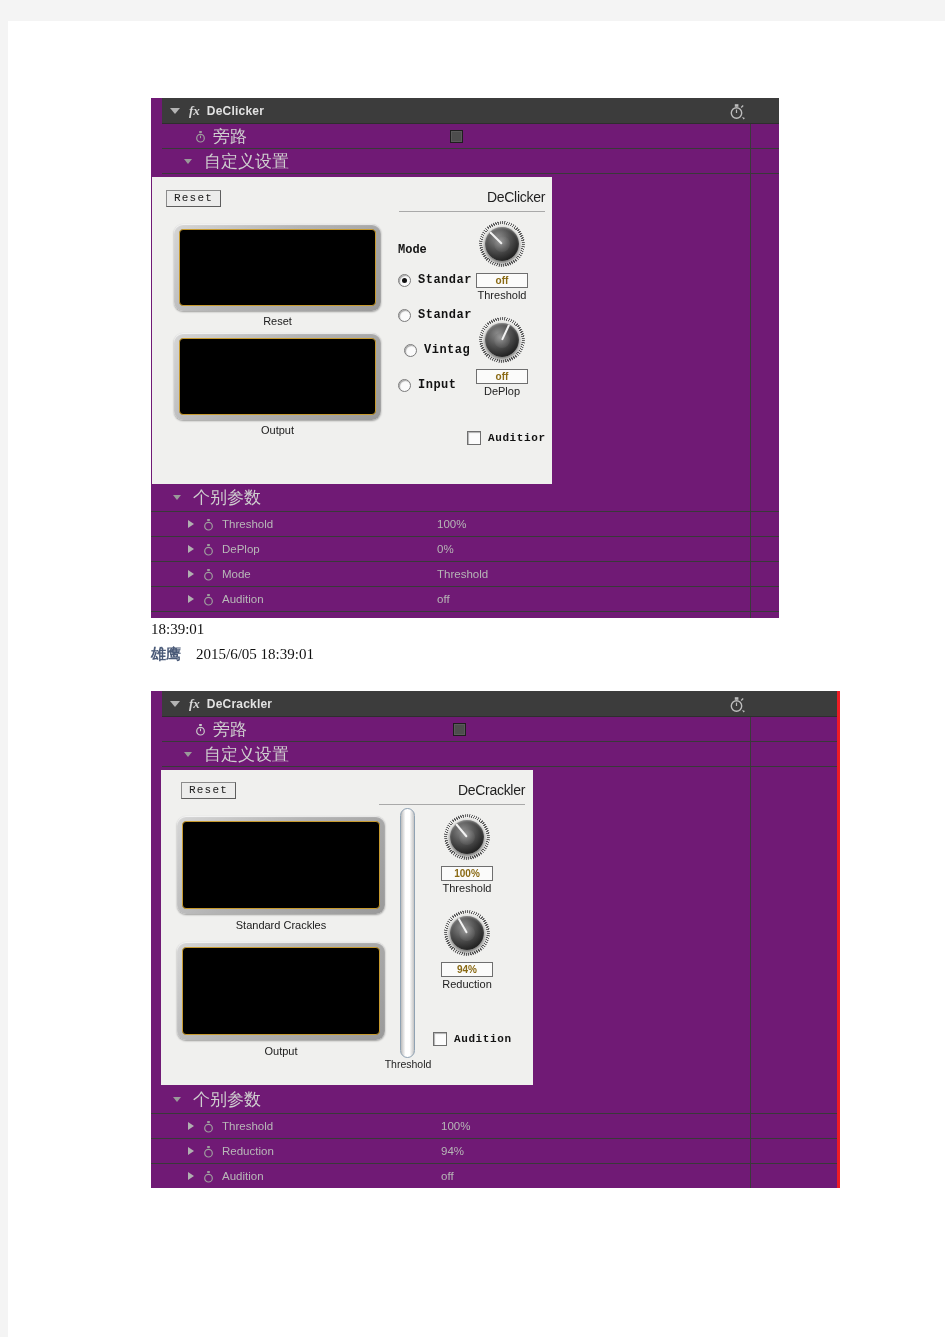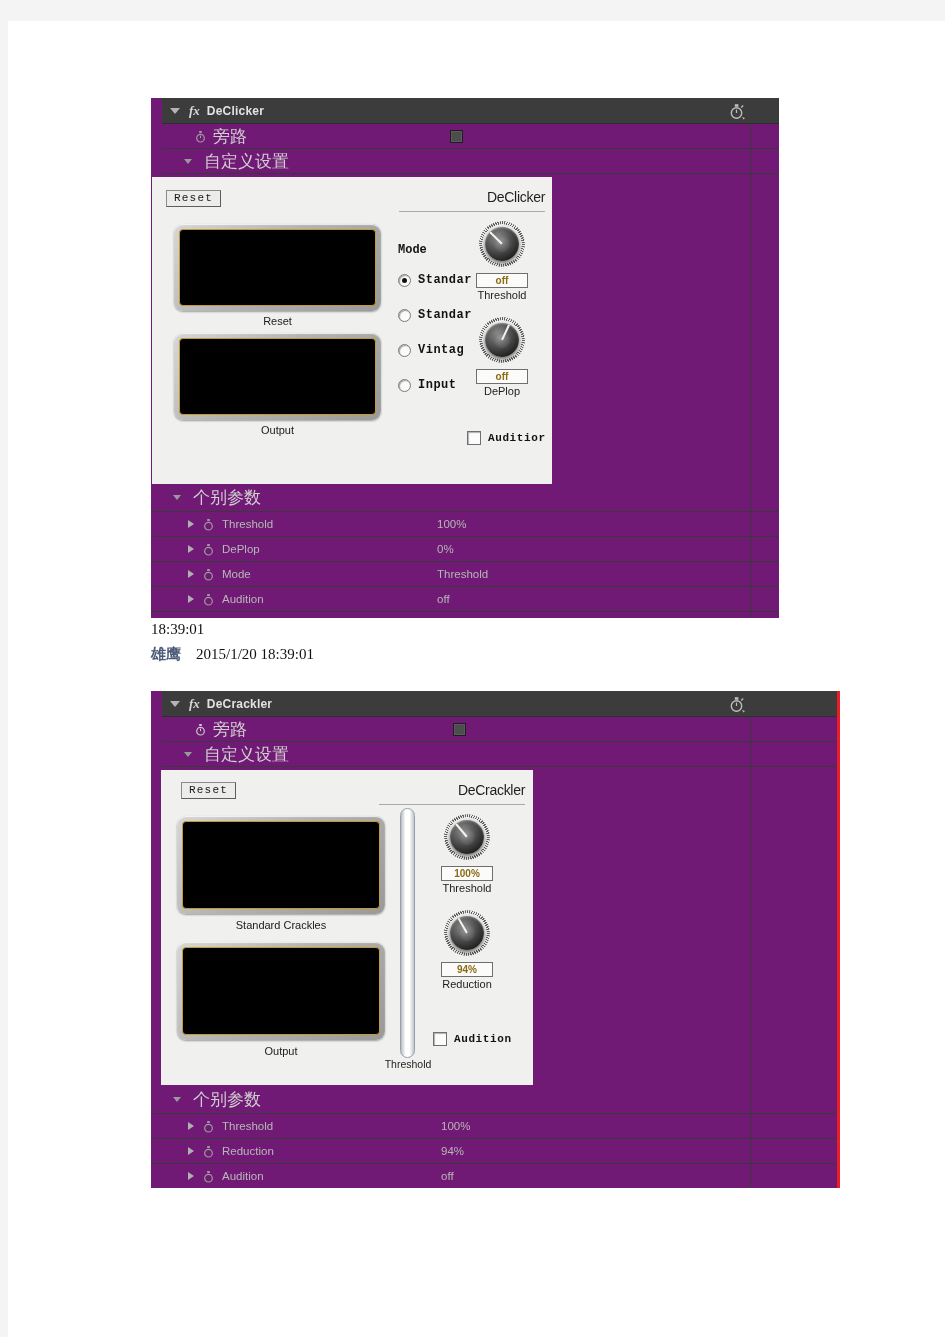--- a/index.html
+++ b/index.html
@@ -417,21 +417,21 @@
     <div class="mode-title" style="left:246px;top:66px;">Mode</div>
 
     <div class="radio-row" style="left:246px;top:96px;">
       <span class="radio-dot on"></span>
       <span class="radio-label">Standar</span>
     </div>
     <div class="radio-row" style="left:246px;top:131px;">
       <span class="radio-dot"></span>
       <span class="radio-label">Standar</span>
     </div>
-    <div class="radio-row" style="left:246px;top:166px;">
+    <div class="radio-row" style="left:252px;top:166px;">
       <span class="radio-dot"></span>
       <span class="radio-label">Vintag</span>
     </div>
     <div class="radio-row" style="left:246px;top:201px;">
       <span class="radio-dot"></span>
       <span class="radio-label">Input</span>
     </div>
 
     <div class="knob-wrap" style="left:327px;top:44px;">
       <div class="knob">
@@ -504,21 +504,21 @@
       <span class="label" style="margin-left:8px;">Audition</span>
       <span class="val">off</span>
     </div>
   </div>
 </div>
 
 <div class="chat t1">18:39:01</div>
 <div class="chat t2">
   <span class="nick">雄鹰</span>
   <span>&nbsp;&nbsp;</span>
-  <span>2015/1/20  18:39:01</span>
+  <span>2015/6/05  18:39:01</span>
 </div>
 
 <div class="ae-panel p2">
 
   <div class="ae-titlebar">
     <span class="tri"></span>
     <span class="fx-icon">fx</span>
     <span class="fx-title">DeCrackler</span>
     <svg class="stopwatch-top" style="right:95px;" viewBox="0 0 16 18">
       <circle cx="7.5" cy="11" r="5.2" fill="none" stroke="#bdbdbd" stroke-width="1.4"></circle>

